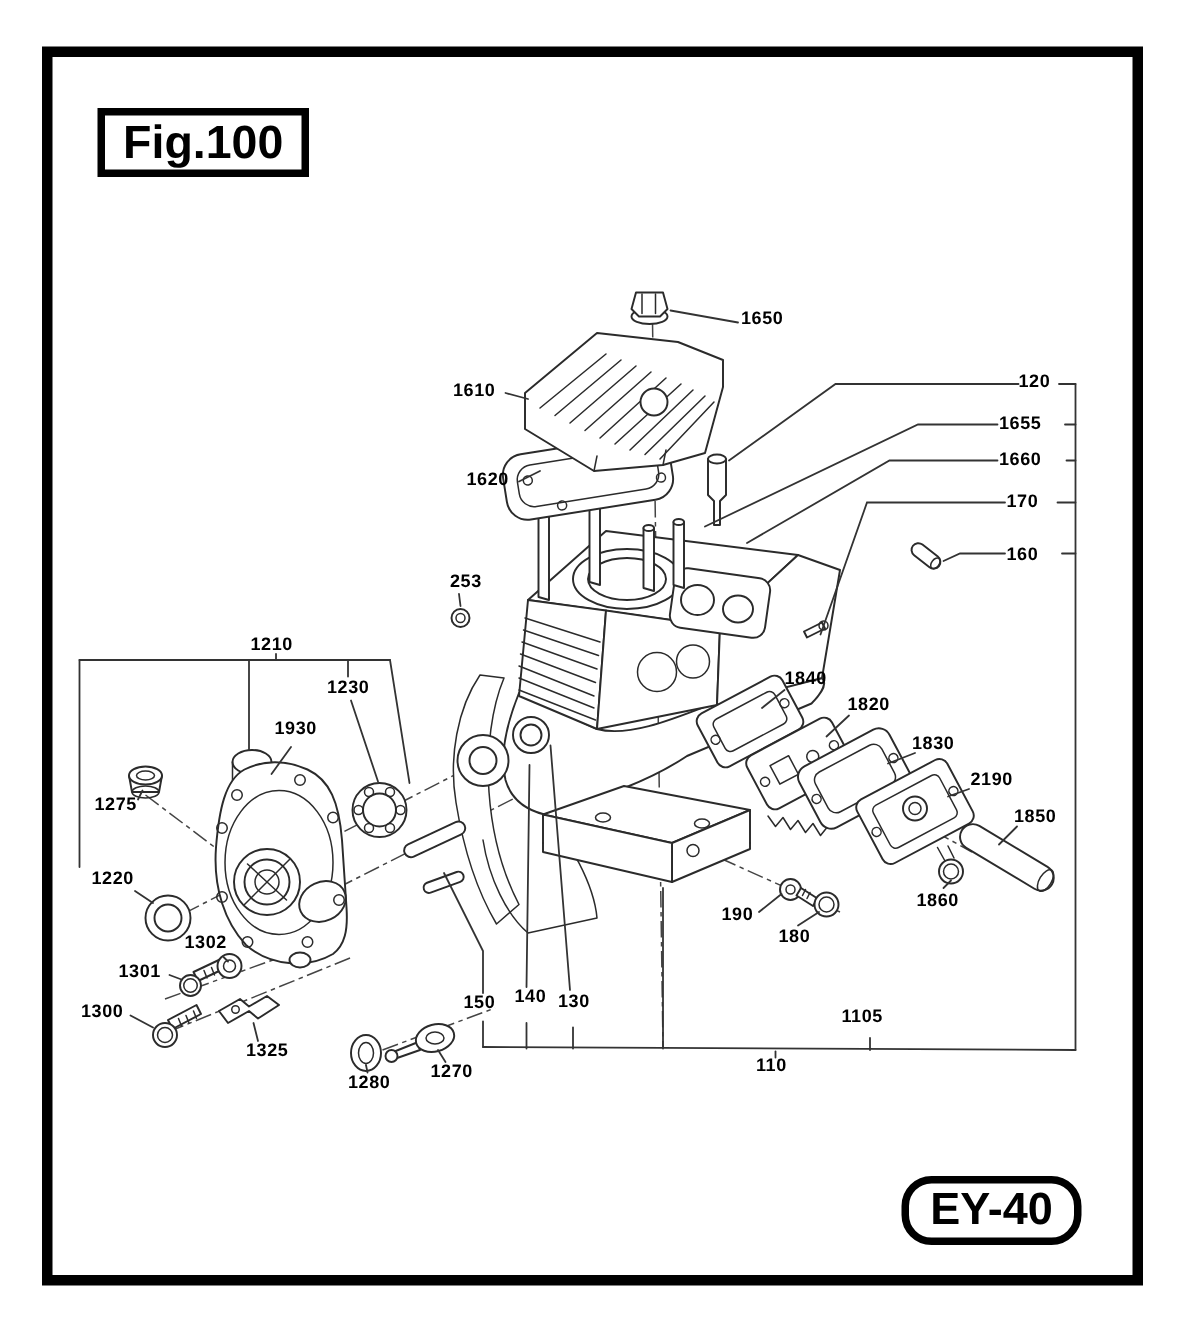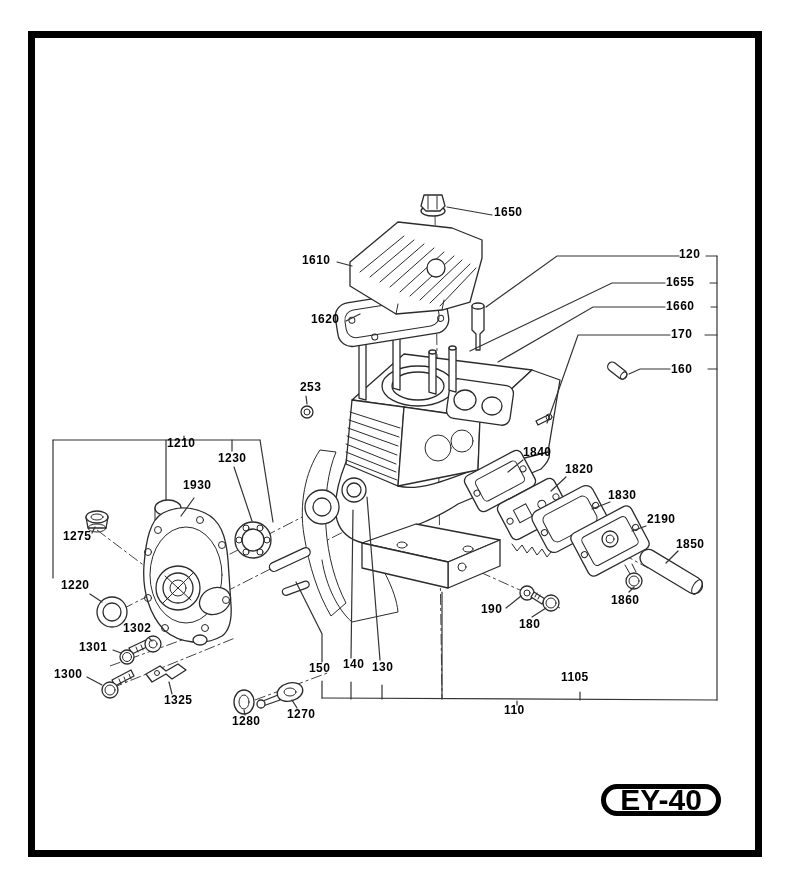--- a/index.html
+++ b/index.html
@@ -4,37 +4,40 @@
 <style>
   html,body{margin:0;padding:0;background:#fff;}
   #canvas{position:relative;width:800px;height:893px;background:#fff;overflow:hidden;
           font-family:"Liberation Sans","DejaVu Sans",sans-serif;}
   .frame{position:absolute;left:28px;top:31px;width:734px;height:826px;
          border:7px solid #000;box-sizing:border-box;}
   .titlebox{position:absolute;border:5px solid #000;background:#fff;
             display:flex;align-items:center;justify-content:center;
             font-weight:bold;color:#000;box-sizing:border-box;}
   #figbox{left:65px;top:72px;width:141px;height:46px;font-size:31px;letter-spacing:0px;}
-  #modelbox{left:601px;top:784px;width:120px;height:32px;font-size:30px;border-radius:20px;}
+  #modelbox{left:601px;top:784px;width:120px;height:46px;font-size:30px;border-radius:20px;}
   svg{position:absolute;left:0;top:0;}
   .pl{position:absolute;font-size:12px;font-weight:bold;color:#000;line-height:1;
       letter-spacing:0.4px;white-space:nowrap;}
   .d{stroke:#2b2b2b;fill:none;stroke-width:1.3;stroke-linejoin:round;stroke-linecap:round;}
   .dw{stroke:#2b2b2b;fill:#fff;stroke-width:1.3;stroke-linejoin:round;}
   .thin{stroke-width:1;}
   .ax{stroke:#444;fill:none;stroke-width:1;stroke-dasharray:11 3 3 3;}
   .ld{stroke:#333;fill:none;stroke-width:1.2;stroke-linecap:round;}
 </style>
 </head>
 <body>
 
 <div id="canvas">
 
   <div class="frame"></div>
 
+  <div id="figbox" class="titlebox">
+    <span>Fig.100</span>
+  </div>
 
   <div id="modelbox" class="titlebox">
     <span>EY-40</span>
   </div>
 
   <svg width="800" height="893" viewBox="0 0 800 893">
 
     <g>
       <path class="ax" d="M435,214 L442,698"></path>
       <path class="ax" d="M105,618 L445,444"></path>
@@ -357,21 +360,21 @@
   <div class="pl" style="left:671px;top:363px">160</div>
   <div class="pl" style="left:302px;top:254px">1610</div>
   <div class="pl" style="left:311px;top:313px">1620</div>
   <div class="pl" style="left:300px;top:381px">253</div>
   <div class="pl" style="left:523px;top:446px">1840</div>
   <div class="pl" style="left:565px;top:463px">1820</div>
   <div class="pl" style="left:608px;top:489px">1830</div>
   <div class="pl" style="left:647px;top:513px">2190</div>
   <div class="pl" style="left:676px;top:538px">1850</div>
   <div class="pl" style="left:611px;top:594px">1860</div>
-  <div class="pl" style="left:167px;top:437px">1210</div>
+  <div class="pl" style="left:167px;top:423px">1210</div>
   <div class="pl" style="left:218px;top:452px">1230</div>
   <div class="pl" style="left:183px;top:479px">1930</div>
   <div class="pl" style="left:63px;top:530px">1275</div>
   <div class="pl" style="left:61px;top:579px">1220</div>
   <div class="pl" style="left:123px;top:622px">1302</div>
   <div class="pl" style="left:79px;top:641px">1301</div>
   <div class="pl" style="left:54px;top:668px">1300</div>
   <div class="pl" style="left:164px;top:694px">1325</div>
   <div class="pl" style="left:232px;top:715px">1280</div>
   <div class="pl" style="left:287px;top:708px">1270</div>

